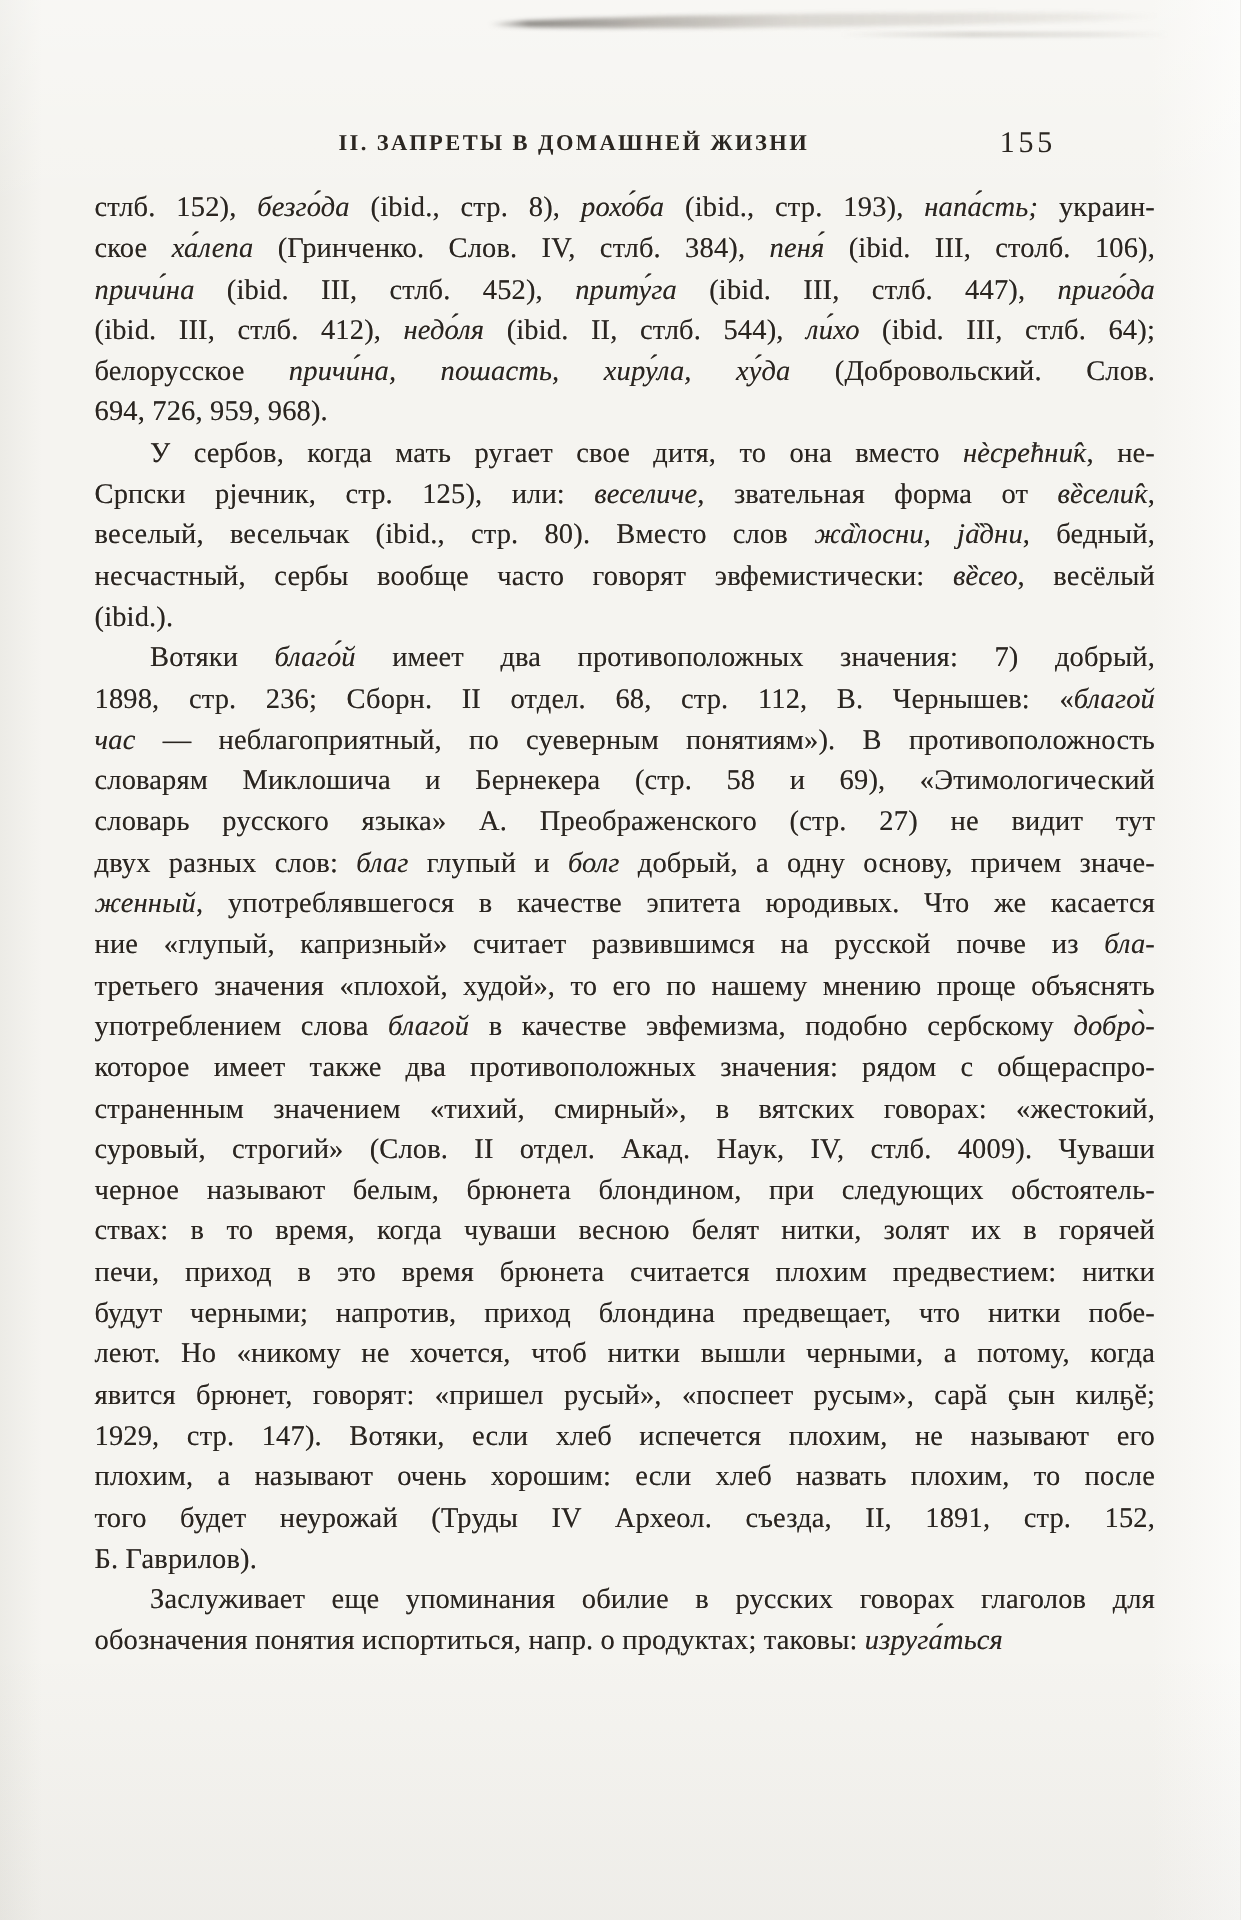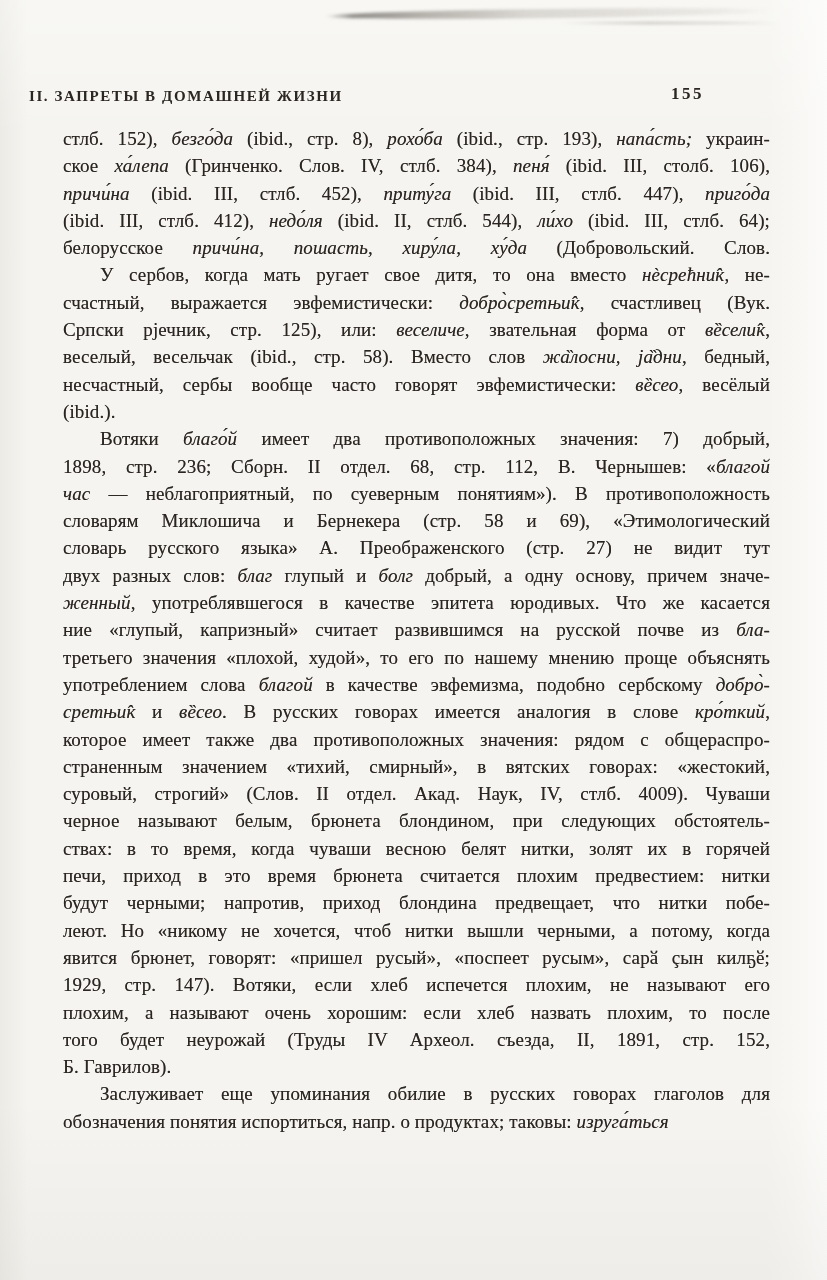--- a/index.html
+++ b/index.html
@@ -24,30 +24,30 @@
     transform:rotate(-0.7deg);
   }
   .smudge2{
     position:absolute;top:21px;left:560px;width:220px;height:4px;
     background:linear-gradient(90deg,transparent,rgba(100,92,80,.18) 40%,rgba(100,92,80,.10) 75%,transparent);
     filter:blur(1px);
   }
   .header{position:absolute;top:88px;left:63px;width:707px;height:26px;}
   .header-title{
     position:absolute;left:0;right:0;top:0;
-    text-align:left;
+    text-align:center;
     transform:translateX(-34px);
     font-weight:bold;
     font-size:15px;
     letter-spacing:1.6px;
     color:#2b2621;
   }
   .page-number{
     position:absolute;right:66px;top:-4px;
-    font-size:17px;letter-spacing:2.5px;color:#2b2621;font-weight:bold;
+    font-size:20px;letter-spacing:2.5px;color:#2b2621;
   }
   .textblock{position:absolute;left:63px;top:125px;width:707px;}
   .line{
     font-size:19px;
     line-height:27.3px;height:27.3px;
     text-align:justify;
     -moz-text-align-last:justify;
     text-align-last:justify;
     letter-spacing:0.1px;
     text-shadow:0 0 .4px rgba(42,37,32,.55);
@@ -69,37 +69,36 @@
     <div class="header-title">II. ЗАПРЕТЫ В ДОМАШНЕЙ ЖИЗНИ</div>
     <div class="page-number">155</div>
   </div>
 
   <div class="textblock">
       <div class="line"><span>стлб. 152), </span><span class="it">безго́да</span><span> (ibid., стр. 8), </span><span class="it">рохо́ба</span><span> (ibid., стр. 193), </span><span class="it">напа́сть;</span><span> украин-</span></div>
       <div class="line"><span>ское </span><span class="it">ха́лепа</span><span> (Гринченко. Слов. IV, стлб. 384), </span><span class="it">пеня́</span><span> (ibid. III, столб. 106),</span></div>
       <div class="line"><span class="it">причи́на</span><span> (ibid. III, стлб. 452), </span><span class="it">приту́га</span><span> (ibid. III, стлб. 447), </span><span class="it">приго́да</span></div>
       <div class="line"><span>(ibid. III, стлб. 412), </span><span class="it">недо́ля</span><span> (ibid. II, стлб. 544), </span><span class="it">ли́хо</span><span> (ibid. III, стлб. 64);</span></div>
       <div class="line"><span>белорусское </span><span class="it">причи́на, пошасть, хиру́ла, ху́да</span><span> (Добровольский. Слов.</span></div>
+      <div class="line last"><span>694, 726, 959, 968).</span></div>
       <div class="line indent"><span>У сербов, когда мать ругает свое дитя, то она вместо </span><span class="it">нèсрећни̂к</span><span>, не-</span></div>
-      <div class="line"><span>счастный, выражается эвфемистически: </span><span class="it">добро̀сретњи̂к</span><span>, счастливец (Вук.</span></div>
       <div class="line"><span>Српски рјечник, стр. 125), или: </span><span class="it">веселиче</span><span>, звательная форма от </span><span class="it">вȅсели̂к</span><span>,</span></div>
-      <div class="line"><span>веселый, весельчак (ibid., стр. 58). Вместо слов </span><span class="it">жа̏лосни, ја̏дни</span><span>, бедный,</span></div>
+      <div class="line"><span>веселый, весельчак (ibid., стр. 80). Вместо слов </span><span class="it">жа̏лосни, ја̏дни</span><span>, бедный,</span></div>
       <div class="line"><span>несчастный, сербы вообще часто говорят эвфемистически: </span><span class="it">вȅсео</span><span>, весёлый</span></div>
       <div class="line last"><span>(ibid.).</span></div>
       <div class="line indent"><span>Вотяки </span><span class="it">благо́й</span><span> имеет два противоположных значения: 7) добрый,</span></div>
       <div class="line"><span>1898, стр. 236; Сборн. II отдел. 68, стр. 112, В. Чернышев: «</span><span class="it">благой</span></div>
       <div class="line"><span class="it">час</span><span> — неблагоприятный, по суеверным понятиям»). В противоположность</span></div>
       <div class="line"><span>словарям Миклошича и Бернекера (стр. 58 и 69), «Этимологический</span></div>
       <div class="line"><span>словарь русского языка» А. Преображенского (стр. 27) не видит тут</span></div>
       <div class="line"><span>двух разных слов: </span><span class="it">благ</span><span> глупый и </span><span class="it">болг</span><span> добрый, а одну основу, причем значе-</span></div>
       <div class="line"><span class="it">женный</span><span>, употреблявшегося в качестве эпитета юродивых. Что же касается</span></div>
       <div class="line"><span>ние «глупый, капризный» считает развившимся на русской почве из </span><span class="it">бла-</span></div>
       <div class="line"><span>третьего значения «плохой, худой», то его по нашему мнению проще объяснять</span></div>
       <div class="line"><span>употреблением слова </span><span class="it">благой</span><span> в качестве эвфемизма, подобно сербскому </span><span class="it">добро̀-</span></div>
-      <div class="line"><span class="it">сретњи̂к</span><span> и </span><span class="it">вȅсео</span><span>. В русских говорах имеется аналогия в слове </span><span class="it">кро́ткий</span><span>,</span></div>
       <div class="line"><span>которое имеет также два противоположных значения: рядом с общераспро-</span></div>
       <div class="line"><span>страненным значением «тихий, смирный», в вятских говорах: «жестокий,</span></div>
       <div class="line"><span>суровый, строгий» (Слов. II отдел. Акад. Наук, IV, стлб. 4009). Чуваши</span></div>
       <div class="line"><span>черное называют белым, брюнета блондином, при следующих обстоятель-</span></div>
       <div class="line"><span>ствах: в то время, когда чуваши весною белят нитки, золят их в горячей</span></div>
       <div class="line"><span>печи, приход в это время брюнета считается плохим предвестием: нитки</span></div>
       <div class="line"><span>будут черными; напротив, приход блондина предвещает, что нитки побе-</span></div>
       <div class="line"><span>леют. Но «никому не хочется, чтоб нитки вышли черными, а потому, когда</span></div>
       <div class="line"><span>явится брюнет, говорят: «пришел русый», «поспеет русым», сарӑ çын килҕӗ;</span></div>
       <div class="line"><span>1929, стр. 147). Вотяки, если хлеб испечется плохим, не называют его</span></div>

